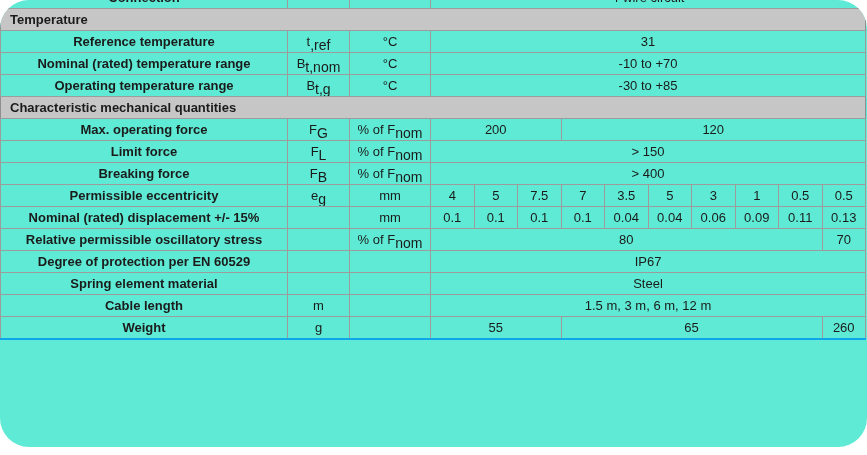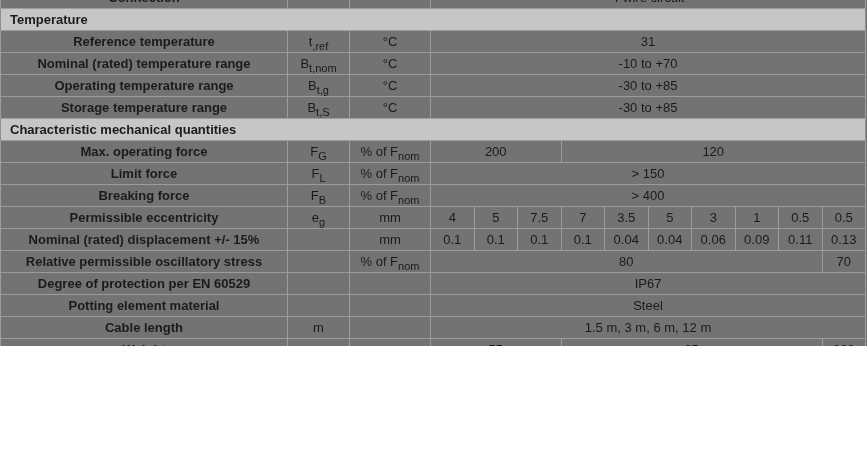--- a/index.html
+++ b/index.html
@@ -1,18 +1,18 @@
 <!DOCTYPE html>
 <html><head>
 <meta charset="utf-8">
 <style>
   html,body{margin:0;padding:0;background:#ffffff;}
   .sheet{
-    position:relative;width:867px;height:346px;overflow:hidden;
-    background:#737373;font-family:"Liberation Sans","DejaVu Sans",sans-serif;
+    position:relative;width:867px;height:447px;overflow:hidden;
+    background:#5eead4;font-family:"Liberation Sans","DejaVu Sans",sans-serif;border-radius:29px;
   }
   .shift{margin-top:-14px;}
   table.spec{
     border-collapse:collapse;table-layout:fixed;width:866px;margin-left:0;
   }
   table.spec td{
     border:1px solid #9c9c9c;
     height:21px;
     padding:0;
     font-size:13px;
@@ -21,21 +21,21 @@
     vertical-align:middle;
     white-space:nowrap;
     overflow:hidden;
   }
   td.l{text-align:left;font-weight:bold;padding-left:9px;}
   tr.h td{
     background:#c6c6c6;font-weight:bold;text-align:left;padding-left:9px;
     border-left:1px solid #8f8f8f;border-right:1px solid #8f8f8f;
   }
   tr.last td{border-bottom:2px solid #0ea5e9;}
-  sub{font-size:11px;line-height:0;}
+  sub{font-size:14px;line-height:0;}
   col.c-label{width:287px;}
   col.c-sym{width:62px;}
   col.c-unit{width:81px;}
 </style>
 </head>
 <body>
 
 <div class="sheet">
   <div class="shift">
     <table class="spec">
@@ -81,26 +81,20 @@
         <td class="v" colspan="10">-10 to +70</td>
       </tr>
 
       <tr>
         <td class="l">Operating temperature range</td>
         <td class="s"><span>B</span><sub>t,g</sub></td>
         <td class="u">°C</td>
         <td class="v" colspan="10">-30 to +85</td>
       </tr>
 
-      <tr>
-        <td class="l">Storage temperature range</td>
-        <td class="s"><span>B</span><sub>t,S</sub></td>
-        <td class="u">°C</td>
-        <td class="v" colspan="10">-30 to +85</td>
-      </tr>
 
       <tr class="h">
         <td colspan="13">Characteristic mechanical quantities</td>
       </tr>
 
       <tr>
         <td class="l">Max. operating force</td>
         <td class="s"><span>F</span><sub>G</sub></td>
         <td class="u"><span>% of F</span><sub>nom</sub></td>
         <td class="v" colspan="3">200</td>
@@ -164,21 +158,21 @@
 
 
       <tr>
         <td class="l">Degree of protection per EN 60529</td>
         <td class="s"></td>
         <td class="u"></td>
         <td class="v" colspan="10">IP67</td>
       </tr>
 
       <tr>
-        <td class="l">Potting element material</td>
+        <td class="l">Spring element material</td>
         <td class="s"></td>
         <td class="u"></td>
         <td class="v" colspan="10">Steel</td>
       </tr>
 
 
 
       <tr>
         <td class="l">Cable length</td>
         <td class="s">m</td>

